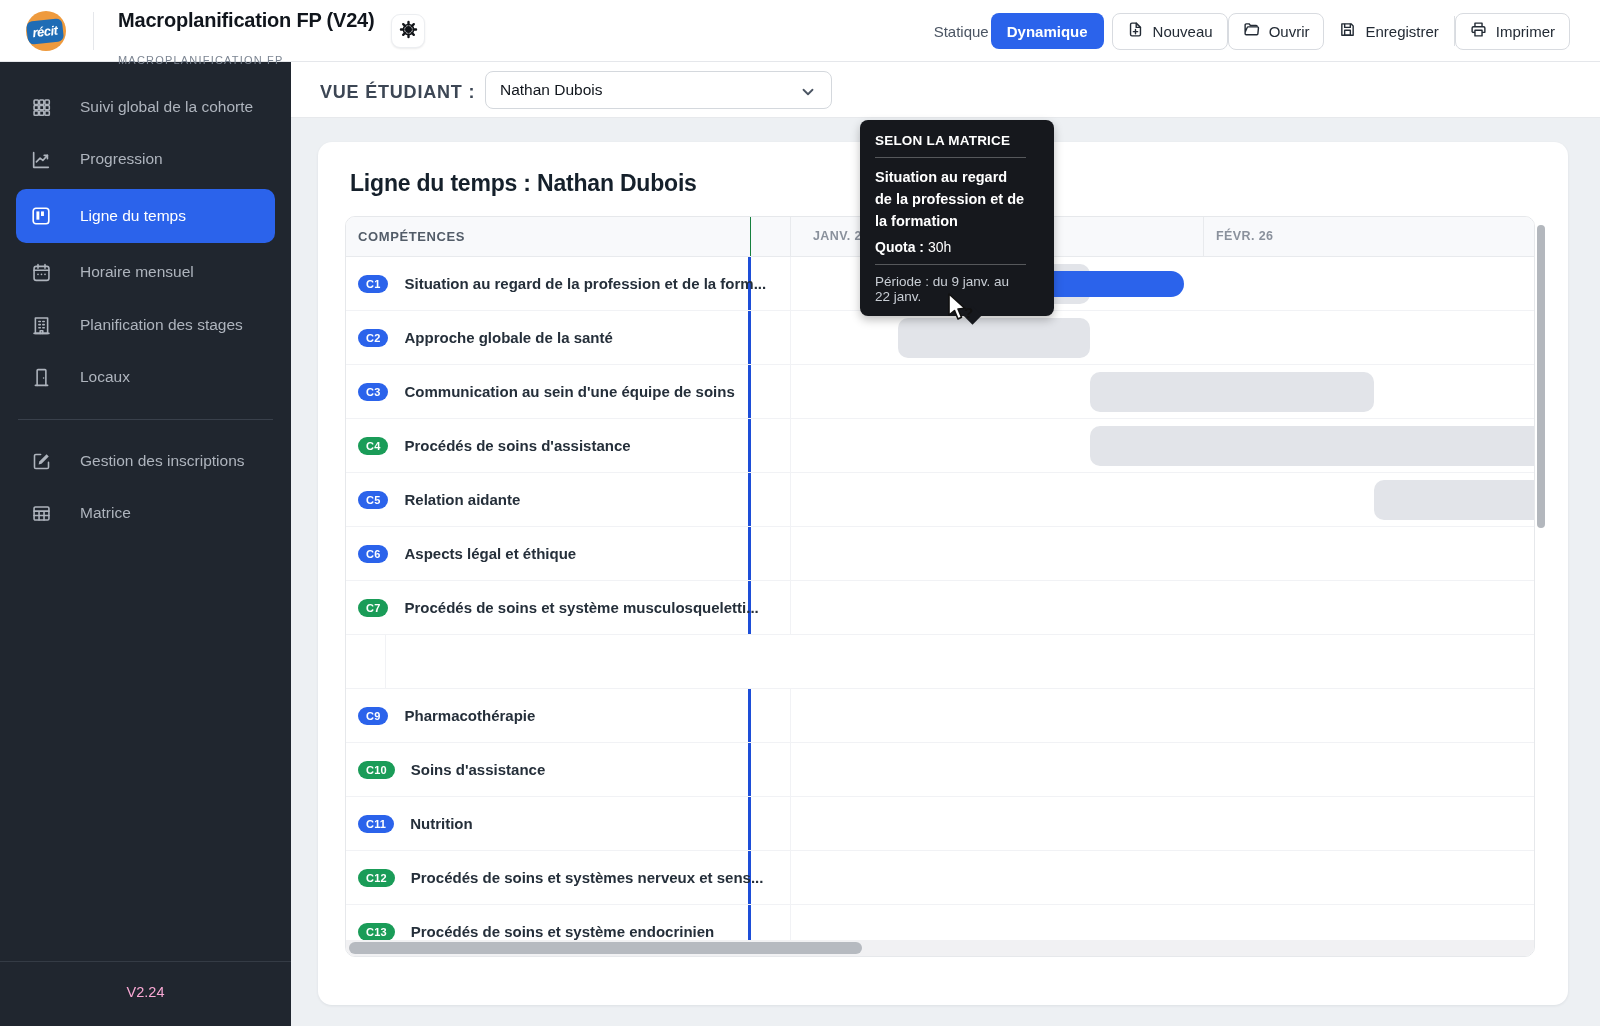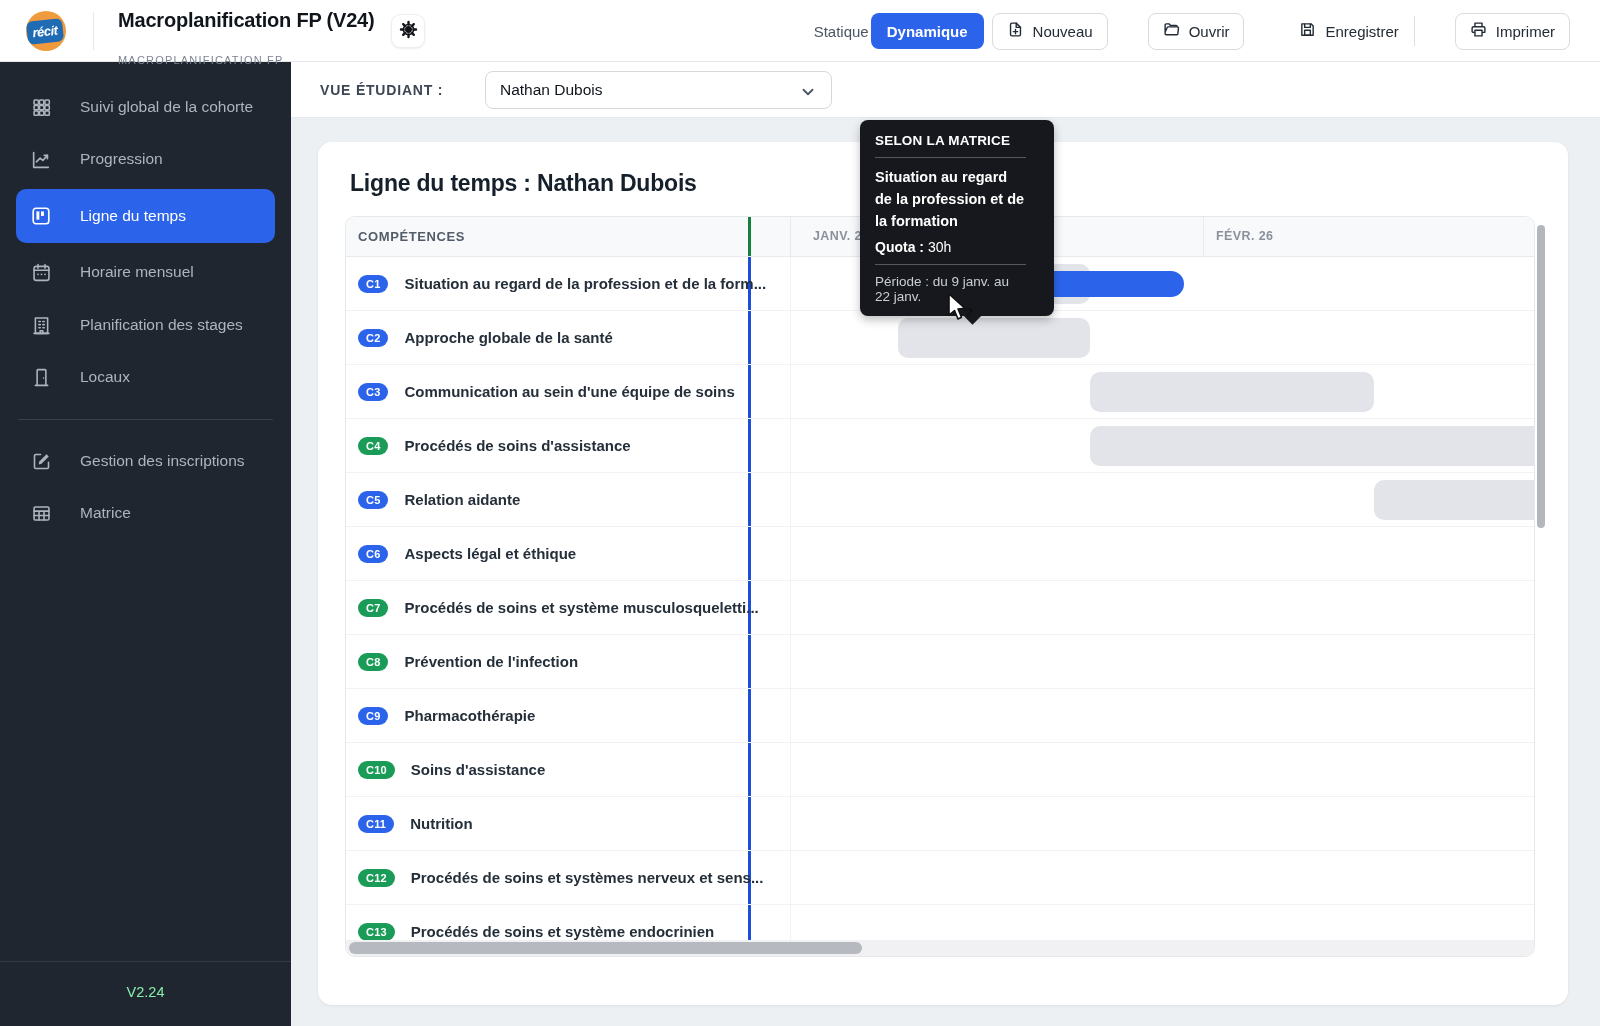--- a/index.html
+++ b/index.html
@@ -13,47 +13,47 @@
   .logo-inner span { color:#fff; font-style:italic; font-weight:bold; font-size:13px; letter-spacing:-0.5px; }
   .logo-divider { position:absolute; left:93px; top:12px; width:1px; height:38px; background:#e5e7eb; }
   .app-titles { position:absolute; left:118px; top:9px; }
   .app-title { font-size:20px; font-weight:bold; color:#10151c; letter-spacing:-0.2px; }
   .app-subtitle { font-size:11px; color:#7b8491; letter-spacing:1.2px; margin-top:22px; }
   .gear-btn { position:absolute; left:391px; top:14px; width:34px; height:34px; background:#fff; border:1px solid #eceef1; border-radius:9px; box-shadow:0 1px 2px rgba(0,0,0,.08); display:flex; align-items:center; justify-content:center; cursor:pointer; }
 
   .topbar-right { position:absolute; right:30px; top:13px; height:36px; display:flex; align-items:center; }
   .mode-static { font-size:15px; color:#4b5563; cursor:pointer; padding:0 2px; }
   .mode-dynamic { background:#2b63eb; color:#fff; font-size:15px; font-weight:600; border:none; border-radius:8px; height:36px; padding:0 16px; cursor:pointer; }
-  .tb-btn { display:flex; align-items:center; gap:9px; height:37px; padding:0 14px; background:#fff; border:1px solid #d8dbe0; border-radius:8px; font-size:15px; color:#232b35; cursor:pointer;margin-left:40px; }
+  .tb-btn { display:flex; align-items:center; gap:9px; height:37px; padding:0 14px; background:#fff; border:1px solid #d8dbe0; border-radius:8px; font-size:15px; color:#232b35; cursor:pointer; }
   .tb-btn.ghost { border-color:transparent; }
   .tb-btn svg, .mode-static svg { flex:0 0 auto; }
   .tb-divider { width:1px; height:30px; background:#dcdfe3; }
 
   
   .sidebar { position:absolute; left:0; top:62px; width:291px; height:964px; background:#20262f; z-index:20; }
   .side-list { padding:22px 16px 0 16px; display:flex; flex-direction:column; }
   .side-item { display:flex; align-items:center; gap:28px; padding:12px 10px 12px 14px; border-radius:10px; color:#aeb4bd; font-size:15.5px; line-height:1.45; cursor:pointer; margin-bottom:6px; }
   .side-item .s-icon { width:22px; flex:0 0 22px; display:flex; align-items:center; justify-content:center; }
   .side-item.active { background:#2b63eb; color:#ffffff; padding-top:16px; padding-bottom:16px; }
   .side-divider { height:1px; background:#39404b; margin:12px 2px 18px 2px; }
-  .side-footer { position:absolute; left:0; bottom:0; width:100%; border-top:1px solid #343b45; padding:22px 0 26px 0; text-align:center; color:#86efac; font-size:14.5px; }
+  .side-footer { position:absolute; left:0; bottom:0; width:100%; border-top:1px solid #343b45; padding:22px 0 26px 0; text-align:center; color:#f9a8d4; font-size:14.5px; }
 
   
   .subheader { position:absolute; left:291px; top:62px; width:1309px; height:56px; background:#ffffff; border-bottom:1px solid #e7e9ec; z-index:10; }
-  .sub-label { position:absolute; left:29px; top:20px; font-size:14px; font-weight:bold; color:#3c4654; letter-spacing:0.8px; }
+  .sub-label { position:absolute; left:29px; top:20px; font-size:18px; font-weight:bold; color:#3c4654; letter-spacing:0.8px; }
   .student-select { position:absolute; left:194px; top:9px; width:347px; height:38px; border:1px solid #d4d8dd; border-radius:8px; background:#fff; display:flex; align-items:center; padding:0 14px; font-size:15.5px; color:#10151c; cursor:pointer; }
   .student-select .chev { position:absolute; right:14px; top:11px; }
 
   
   .card { position:absolute; left:318px; top:142px; width:1250px; height:863px; background:#ffffff; border-radius:14px; box-shadow:0 1px 3px rgba(16,24,40,.07); z-index:5; }
   .card-title { position:absolute; left:32px; top:28px; font-size:23px; font-weight:bold; color:#15202b; letter-spacing:-0.2px; }
 
   .ttable { position:absolute; left:27px; top:74px; width:1190px; height:741px; border:1px solid #e6e8eb; border-radius:10px; overflow:hidden; background:#fff; }
   .thead { height:40px; background:#f8f9fb; border-bottom:1px solid #e8eaed; display:flex; }
-  .th-comp { width:405px; display:flex; align-items:center; padding-left:12px; font-size:13px; font-weight:bold; color:#525c68; letter-spacing:0.6px; border-right:3px solid #15803d; }
+  .th-comp { width:405px; display:flex; align-items:center; padding-left:12px; font-size:13px; font-weight:bold; color:#525c68; letter-spacing:0.6px; border-right:1px solid #15803d; }
   .th-gutter { width:40px; border-right:1px solid #e8eaed; }
   .th-months { position:relative; flex:1; }
   .th-month { position:absolute; top:12px; font-size:12.5px; font-weight:600; color:#8a919c; letter-spacing:0.4px; }
   .th-grid { position:absolute; left:412px; top:0; width:1px; height:40px; background:#e8eaed; }
 
   .tbody { position:relative; height:685px; overflow:hidden; }
   .trow { height:54px; display:flex; border-bottom:1px solid #f1f2f5; background:#fff; }
   .td-name { width:405px; display:flex; align-items:center; gap:16px; padding-left:12px; border-right:3px solid #1d4ed8; }
   .td-gutter { width:40px; border-right:1px solid #f1f2f5; }
   .td-bars { position:relative; flex:1; overflow:hidden; }
@@ -347,24 +347,20 @@
   <div class="trow">
     <div class="td-name">
       <span class="badge green">C7</span>
       <span class="row-label">Procédés de soins et système musculosqueletti...</span>
     </div>
     <div class="td-gutter"></div>
     <div class="td-bars"></div>
   </div>
 
   <div class="trow">
-    <div class="td-name">
-      <span class="badge green">C8</span>
-      <span class="row-label">Prévention de l'infection</span>
-    </div>
     <div class="td-gutter"></div>
     <div class="td-bars"></div>
   </div>
 
   <div class="trow">
     <div class="td-name">
       <span class="badge blue">C9</span>
       <span class="row-label">Pharmacothérapie</span>
     </div>
     <div class="td-gutter"></div>

